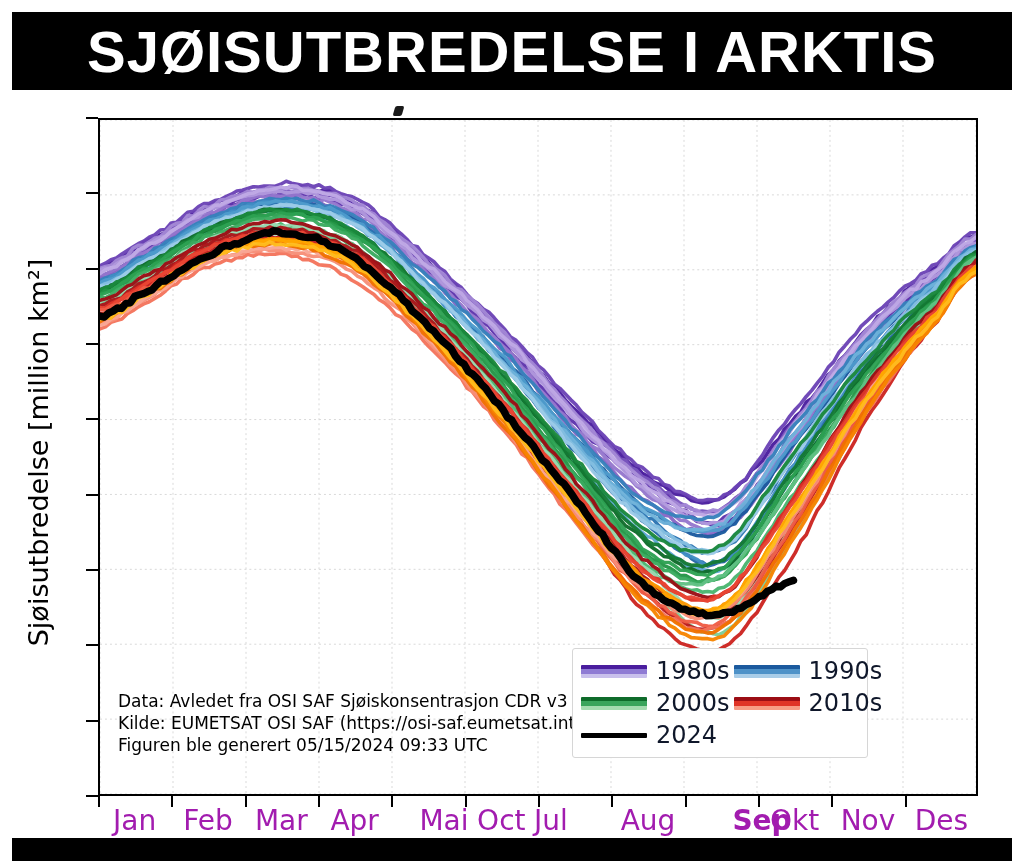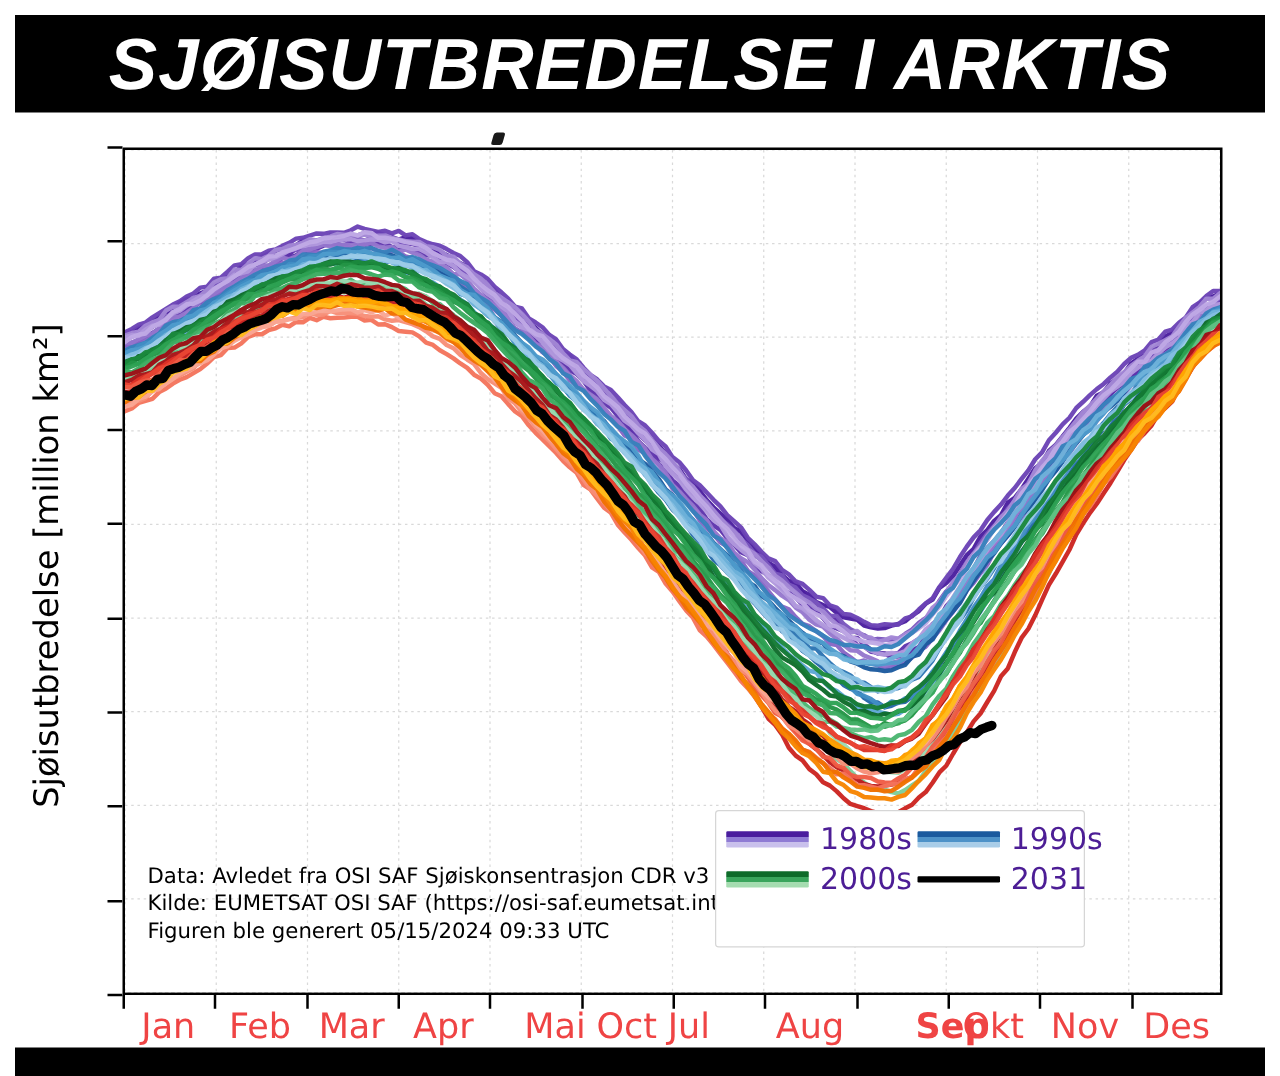--- a/index.html
+++ b/index.html
@@ -1,21 +1,21 @@
 <!DOCTYPE html>
 <html><head>
 <meta charset="utf-8">
 <style>
   html,body{margin:0;padding:0;background:#ffffff;}
   body{width:1024px;height:861px;font-family:"DejaVu Sans",sans-serif;overflow:hidden;position:relative;}
 
   #root{position:absolute;inset:0;background:#fff;}
 
   
-  .banner{position:absolute;left:12px;top:12px;width:1000px;height:78px;background:#000;font-style:italic;}
+  .banner{position:absolute;left:12px;top:12px;width:1000px;height:78px;background:#000;}
   .banner-title{position:absolute;left:0;top:0;width:100%;height:100%;
     display:flex;align-items:center;justify-content:center;
     color:#fff;font-weight:bold;font-size:58px;letter-spacing:1px;
     font-family:"Liberation Sans",sans-serif;white-space:nowrap;}
 
   
   .banner-bottom{position:absolute;left:12px;top:838px;width:1000px;height:23px;background:#000;}
 
   
   .figure{position:absolute;left:0;top:92px;width:1024px;height:740px;}
@@ -26,37 +26,37 @@
 
   .gridlayer,.datalayer{position:absolute;inset:0;width:100%;height:100%;}
   .ytick-wrap{position:absolute;left:0;top:0;width:1024px;height:740px;pointer-events:none;}
   .ytickmark{position:absolute;left:86px;width:12px;height:2px;background:#000;transform:translateY(-1px);}
 
   .ylabel{position:absolute;left:-272px;top:345px;width:620px;text-align:center;
     transform:rotate(-90deg);font-size:27px;color:#000;white-space:nowrap;}
 
   
   .xtick-label{position:absolute;top:712px;transform:translateX(-50%);
-    font-size:28px;color:#ef4444;white-space:nowrap;}
+    font-size:28px;color:#a21caf;white-space:nowrap;}
   .xtickmark{position:absolute;top:704px;width:2px;height:11px;background:#000;}
 
   
   .attrib{position:absolute;left:118px;top:598px;color:#000;line-height:1.30;}
   .attrib .l0{font-size:18px;}
   .attrib .l1,.attrib .l2,.attrib .l3{font-size:17px;}
 
   
   .legend{position:absolute;left:572px;top:556px;width:296px;height:110px;
     background:#fff;border:1px solid #d6d6d6;border-radius:3px;
     display:grid;grid-template-columns:1fr 1fr;grid-template-rows:1fr 1fr 1fr;
     padding:6px 8px;box-sizing:border-box;column-gap:4px;}
   .lg-item{display:flex;align-items:center;gap:9px;}
   .lg-swatch{width:66px;height:13px;flex:none;border-radius:1px;}
   .lg-swatch.solid{height:5px;}
-  .lg-text{font-size:24px;color:#4c1d95;line-height:1;}
+  .lg-text{font-size:24px;color:#0f172a;line-height:1;}
 
   .artifact{position:absolute;left:394px;top:14px;width:9px;height:10px;
     background:#1a1a1a;border-radius:2px;transform:skewX(-16deg);}
 </style>
 </head>
 <body>
 
 <div id="root">
 
   <div class="banner">
@@ -200,19 +200,23 @@
         </div>
         <div class="lg-item">
           <div class="lg-swatch" style="background: linear-gradient(rgb(27, 90, 158) 0%, rgb(27, 90, 158) 33.3333%, rgb(78, 146, 200) 33.3333%, rgb(78, 146, 200) 66.6667%, rgb(169, 205, 232) 66.6667%, rgb(169, 205, 232) 100%);"></div>
           <span class="lg-text">1990s</span>
         </div>
         <div class="lg-item">
           <div class="lg-swatch" style="background: linear-gradient(rgb(14, 107, 42) 0%, rgb(14, 107, 42) 33.3333%, rgb(58, 165, 92) 33.3333%, rgb(58, 165, 92) 66.6667%, rgb(165, 220, 176) 66.6667%, rgb(165, 220, 176) 100%);"></div>
           <span class="lg-text">2000s</span>
         </div>
         <div class="lg-item">
+          <div class="lg-swatch" style="background: linear-gradient(rgb(155, 13, 20) 0%, rgb(155, 13, 20) 33.3333%, rgb(224, 51, 39) 33.3333%, rgb(224, 51, 39) 66.6667%, rgb(247, 156, 134) 66.6667%, rgb(247, 156, 134) 100%);"></div>
+          <span class="lg-text">2010s</span>
+        </div>
+        <div class="lg-item">
           <div class="lg-swatch solid" style="background: rgb(0, 0, 0);"></div>
-          <span class="lg-text">2031</span>
+          <span class="lg-text">2024</span>
         </div>
       </div>
 
   </div>
 </div>
 
 </body></html>

